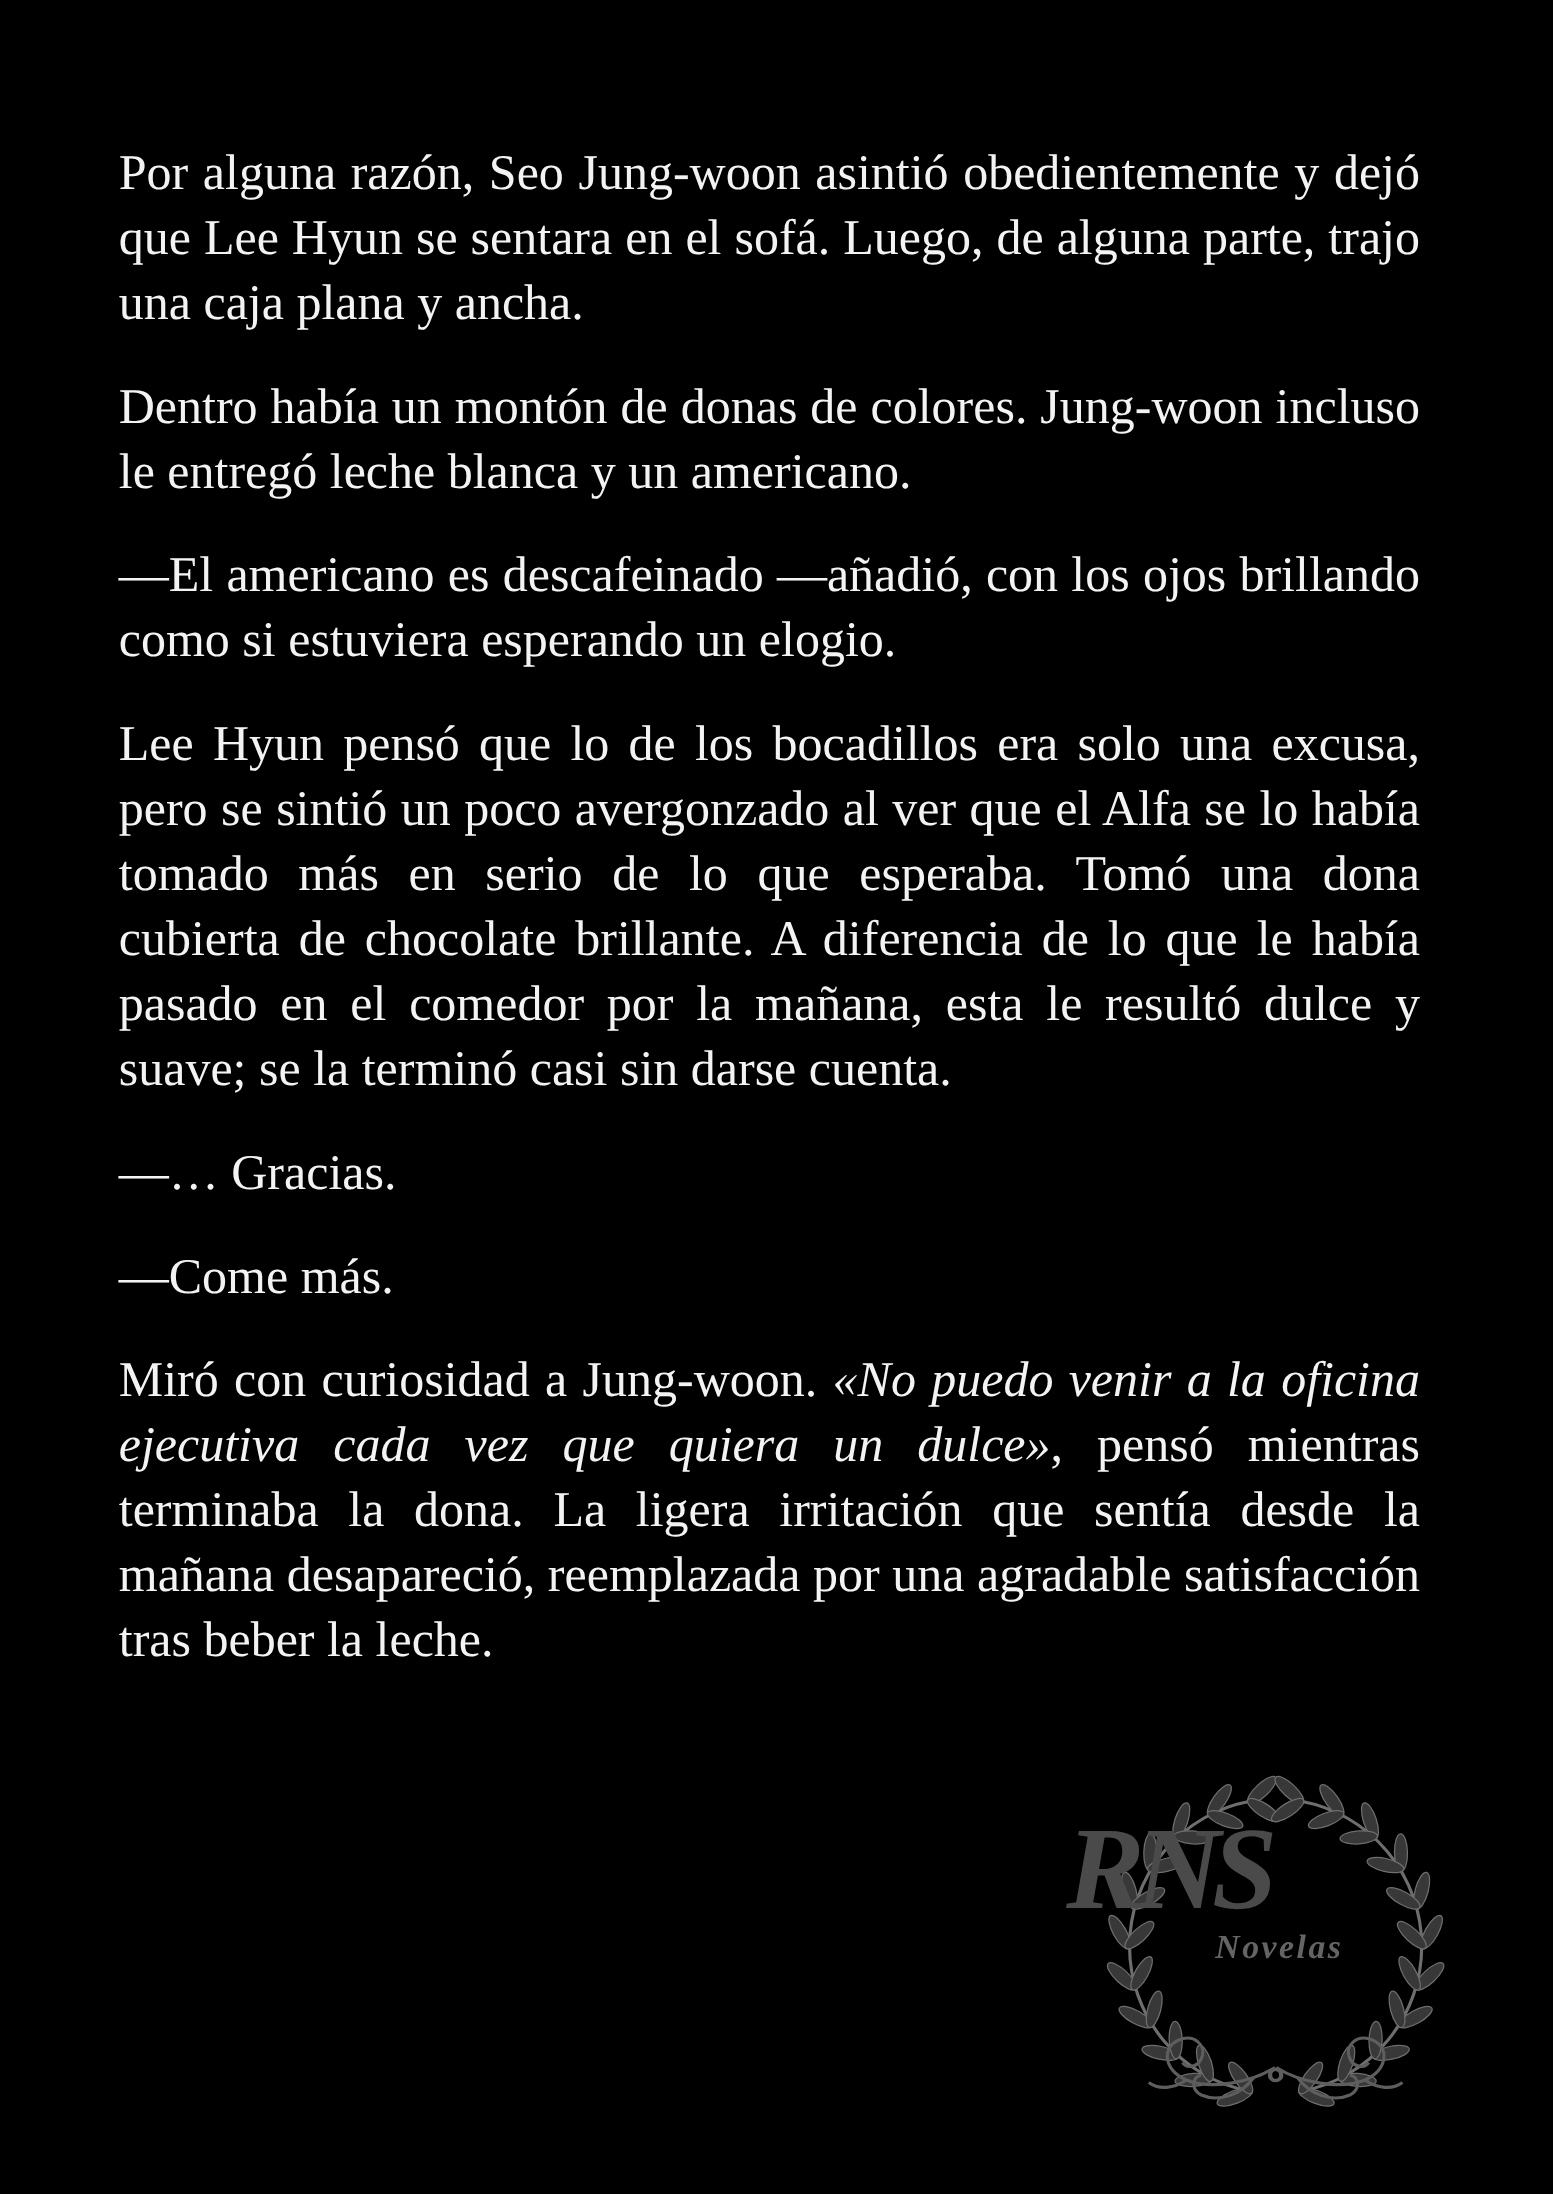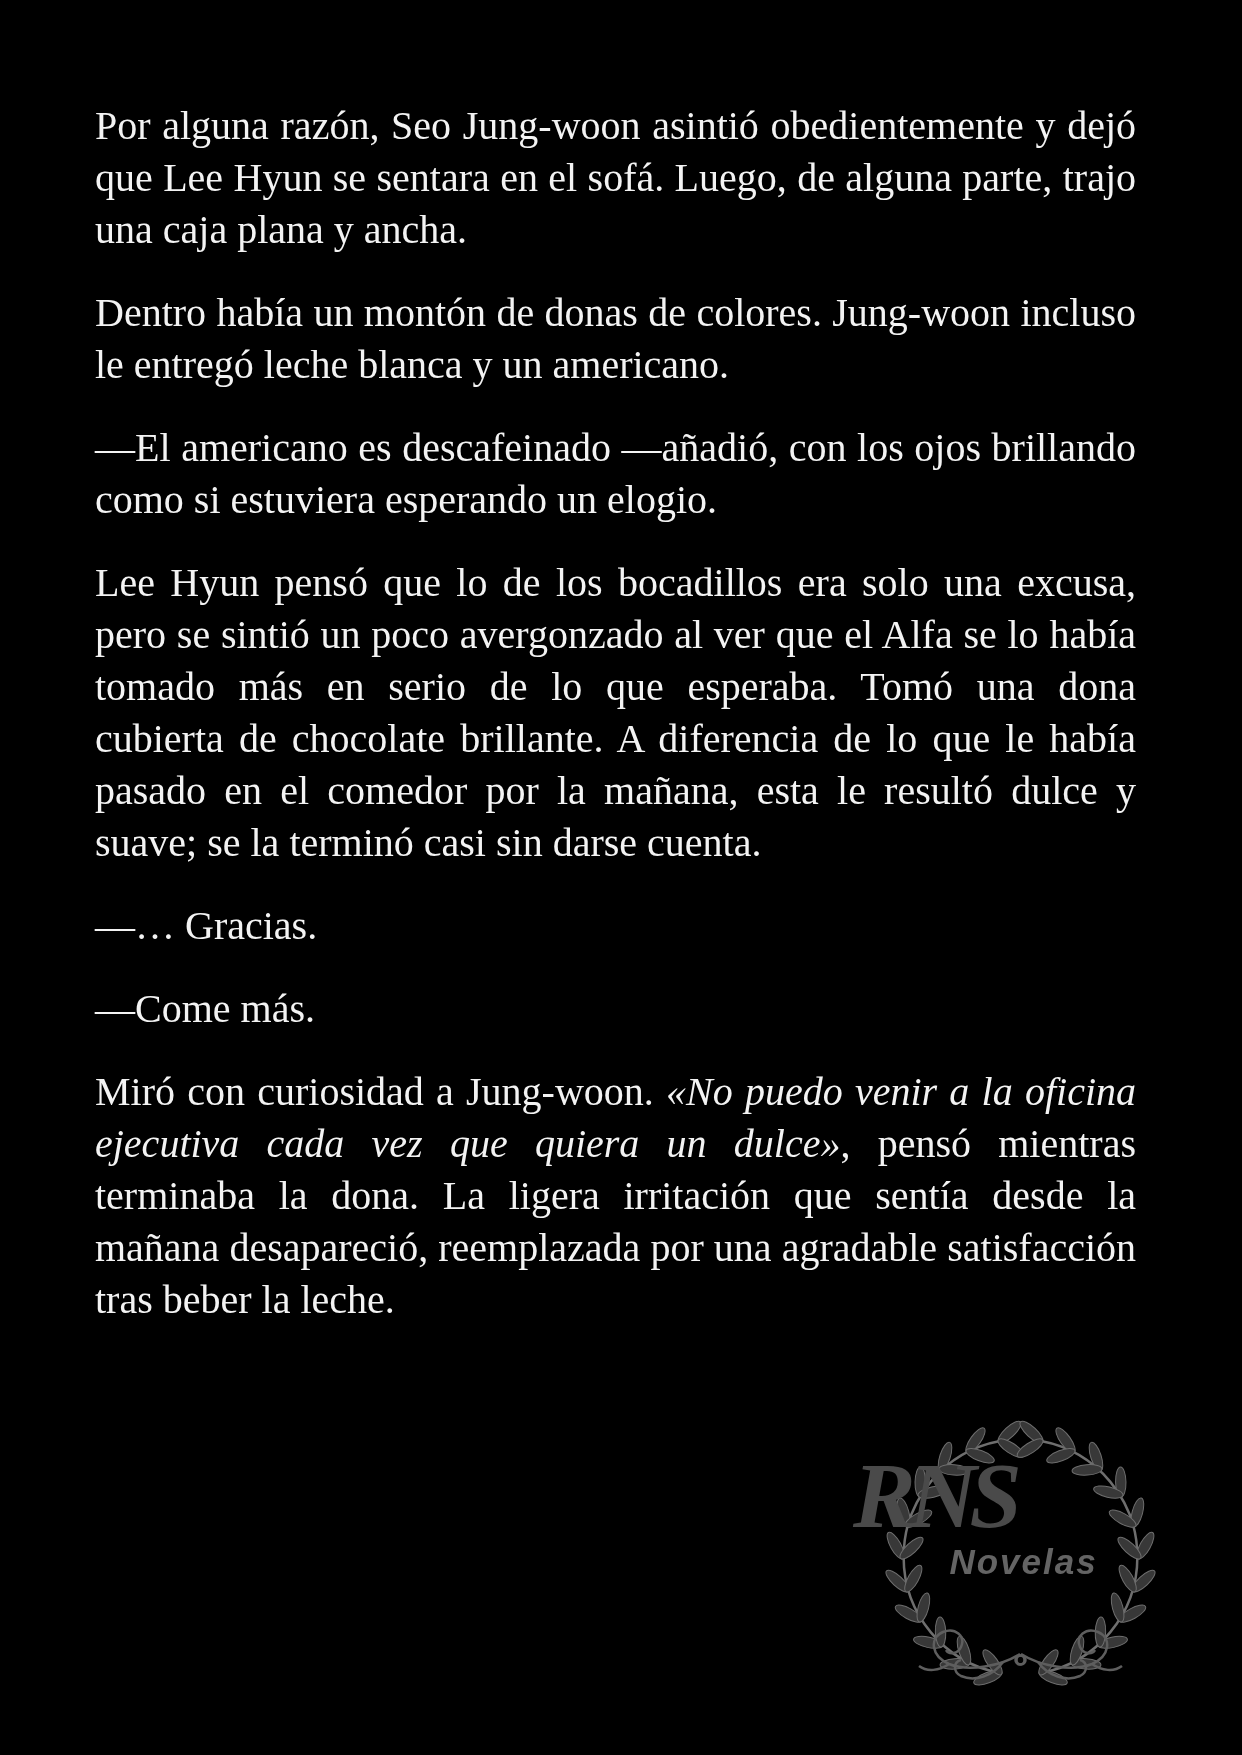--- a/index.html
+++ b/index.html
@@ -31,34 +31,34 @@
     text-align:left;
     font-family:"Liberation Serif", serif;
     font-style:italic;font-weight:700;
     font-size:94px;line-height:1;
     letter-spacing:-7px;
     color:var(--wm-text);
   }
   .wm-subtitle{
     position:absolute;left:6px;right:0;top:132px;
     text-align:center;
-    font-family:Liberation Sans, sans-serif;
+    font-family:Liberation Serif, serif;
     font-style:italic;font-weight:700;
-    font-size:35px;line-height:1;
+    font-size:27px;line-height:1;
     letter-spacing:2px;
     color:var(--wm-sub);
   }
   .text-content{
     position:absolute;
     left:95px;top:100px;
     width:1041px;
     z-index:2;
   }
   .text-content p{
-    margin:0 0 31px 0;
+    margin:12px 0 31px 0;
     color:var(--fg);
     font-size:40px;
     line-height:52px;
     text-align:justify;
     text-justify:inter-word;
   }
   .text-content p em{font-style:italic;}
 </style>
 </head>
 <body>

